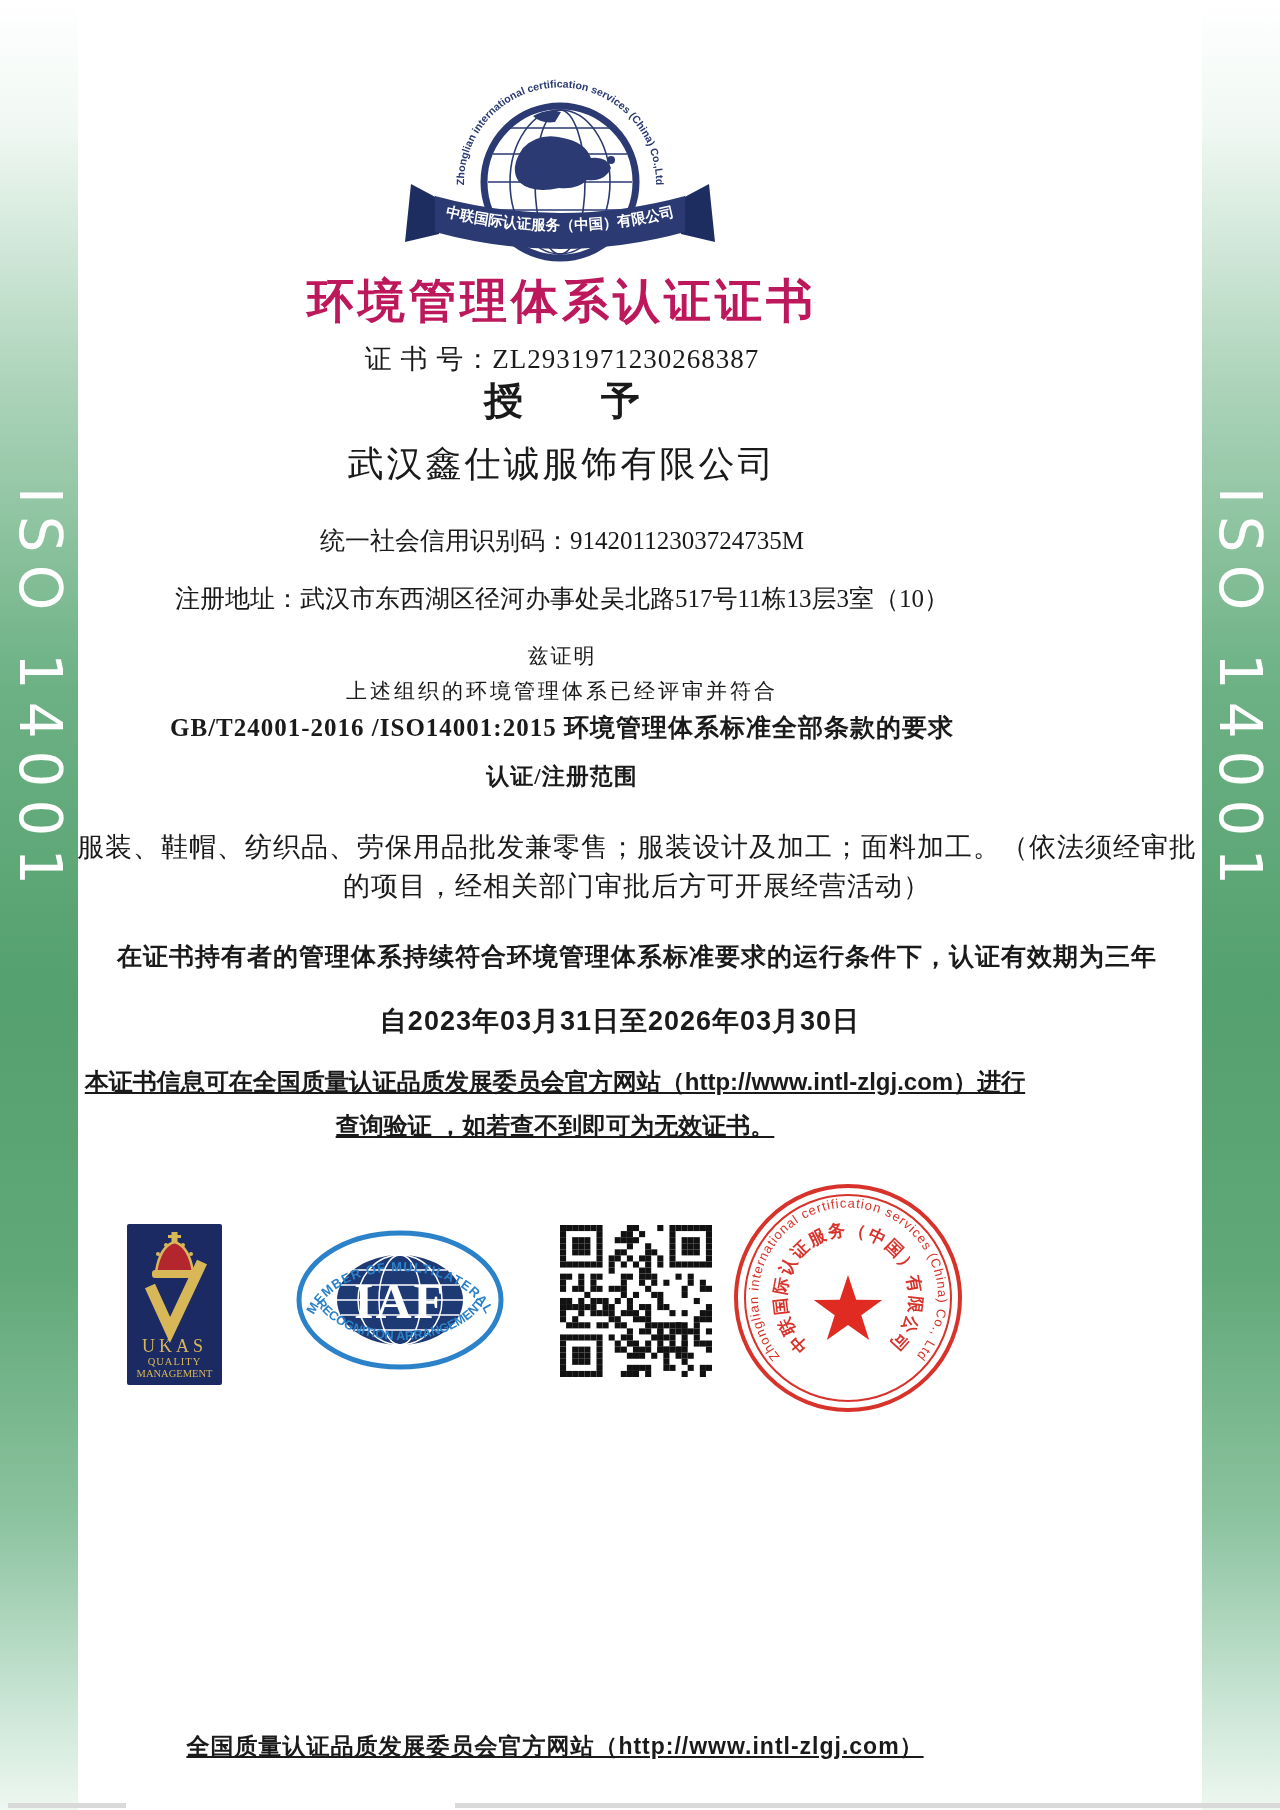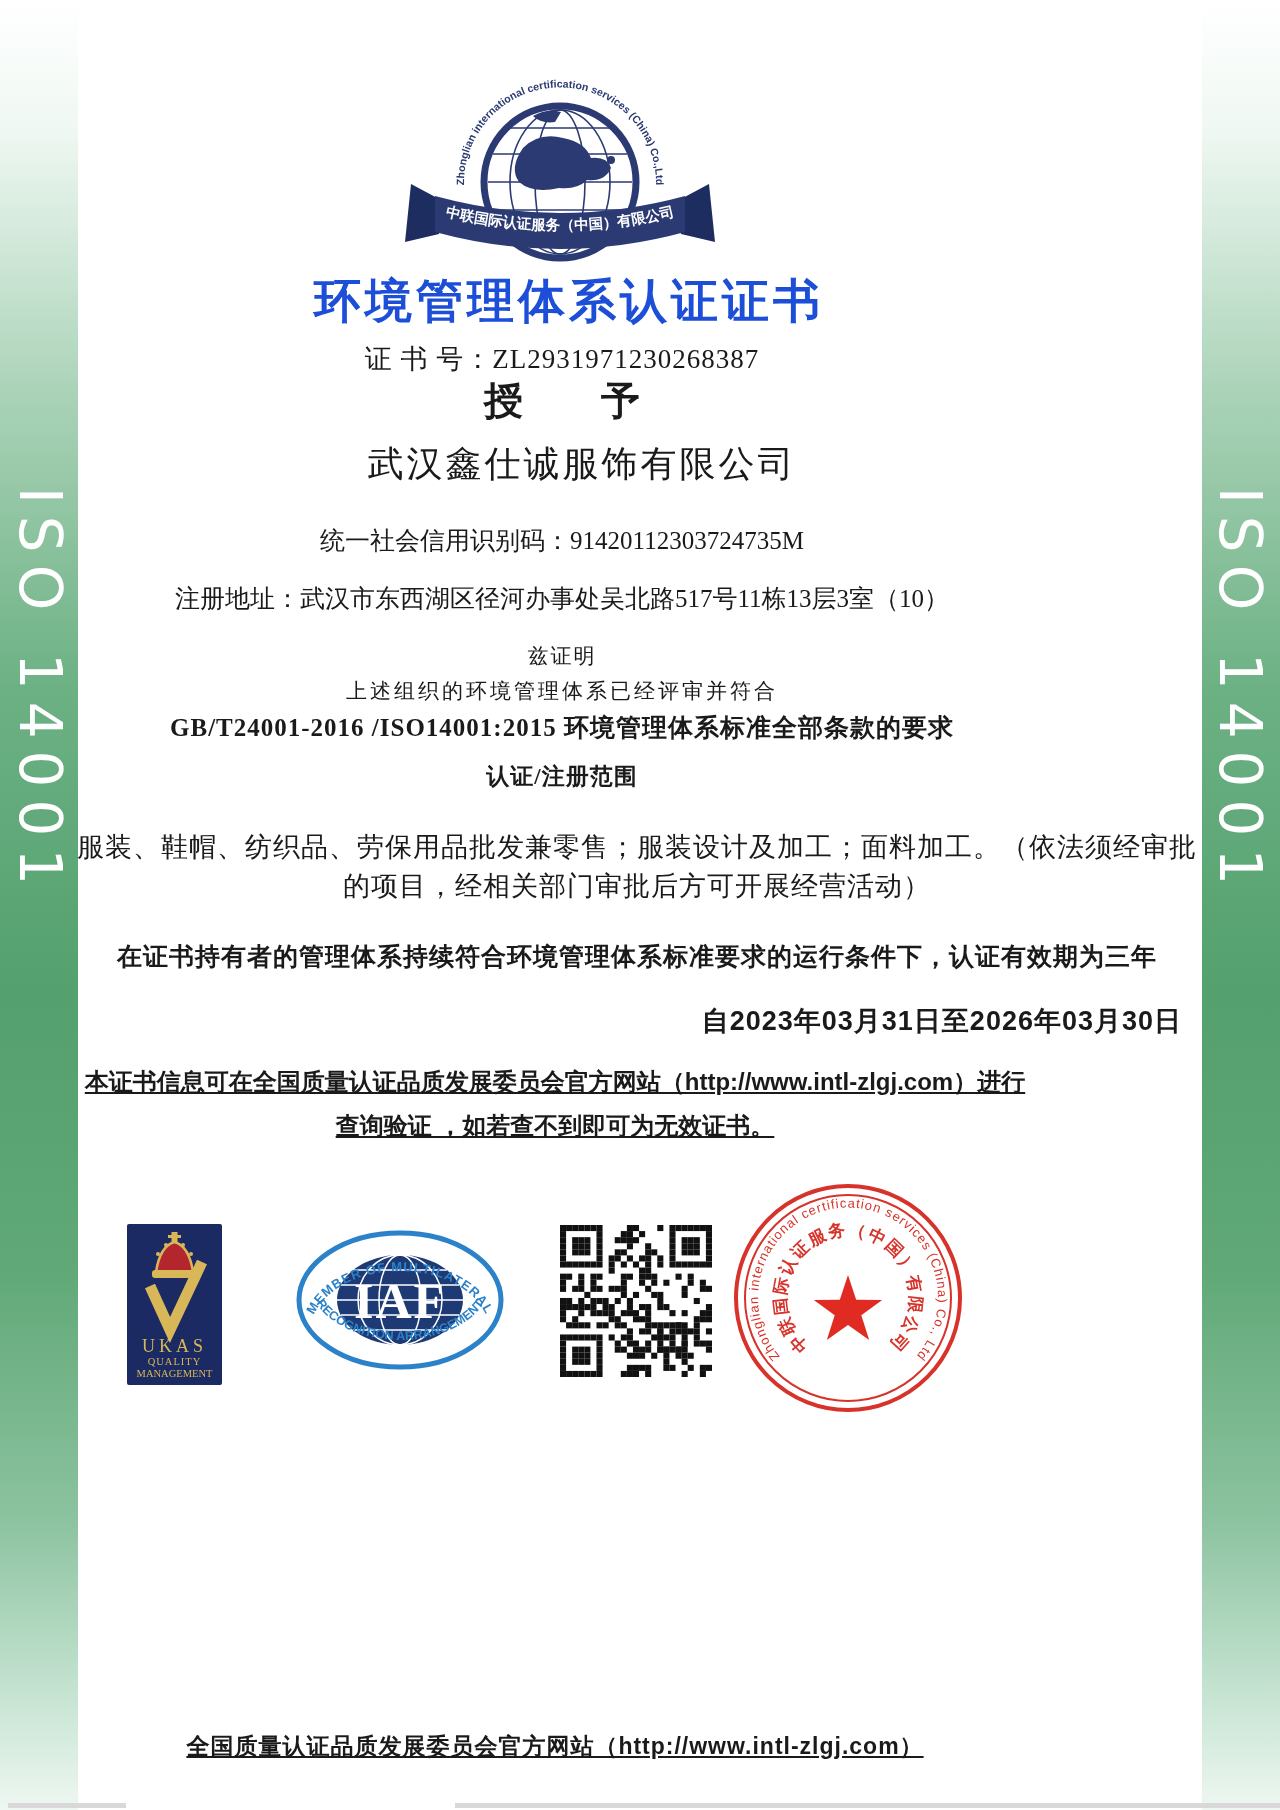--- a/index.html
+++ b/index.html
@@ -16,34 +16,34 @@
     letter-spacing:12px;transform:translate(-50%,-50%) rotate(90deg);}
   .st-l{left:40px;top:692px;}
   .st-r{left:1240px;top:692px;}
   
   .row{position:absolute;text-align:center;}
   .w-a{left:0;width:1124px;}      
   .w-b{left:75px;width:1124px;}   
   .w-c{left:58px;width:1124px;}   
   .w-d{left:0px;width:1110px;text-decoration:underline;}    
   .title{top:270px;font-family:"Liberation Sans","DejaVu Sans",sans-serif;
-    font-size:47px;font-weight:bold;letter-spacing:4px;color:#1d4ed8;margin-left:7px;}
+    font-size:47px;font-weight:bold;letter-spacing:4px;color:#be185d;}
   .certno{top:341px;font-size:27px;letter-spacing:1px;}
   .award{top:374px;font-size:39px;font-weight:bold;white-space:pre;}
-  .company{top:440px;font-size:36px;letter-spacing:3px;padding-left:20px;}
+  .company{top:440px;font-size:36px;letter-spacing:3px;}
   .credit{top:524px;font-size:25px;}
   .address{top:582px;font-size:25px;}
   .hereby{top:642px;font-size:21px;letter-spacing:2px;}
   .statement{top:677px;font-size:21px;letter-spacing:3px;}
   .standard{top:711px;font-size:25px;font-weight:bold;letter-spacing:1px;}
   .scopelabel{top:761px;font-size:23px;font-weight:bold;letter-spacing:1px;}
   .scope{top:828px;font-size:27px;line-height:1.45;letter-spacing:1px;}
   .validity{top:940px;font-size:25px;font-weight:bold;letter-spacing:1px;}
   .period{top:1003px;font-family:"Liberation Sans","DejaVu Sans",sans-serif;
-    font-size:27px;font-weight:bold;letter-spacing:1px;text-align:right;}
+    font-size:27px;font-weight:bold;letter-spacing:1px;}
   .verify{top:1060px;font-family:"Liberation Sans","DejaVu Sans",sans-serif;
     font-size:24px;font-weight:bold;line-height:1.85;}
   .footer{top:1731px;font-family:"Liberation Sans","DejaVu Sans",sans-serif;
     font-size:23px;font-weight:bold;letter-spacing:1px;}
   
   .org-logo{position:absolute;left:405px;top:64px;width:310px;height:202px;}
   .badge-ukas{position:absolute;left:127px;top:1224px;width:95px;height:161px;}
   .badge-iaf{position:absolute;left:296px;top:1230px;width:208px;height:140px;}
   .qr{position:absolute;left:560px;top:1225px;width:152px;height:152px;}
   .seal{position:absolute;left:731px;top:1181px;width:234px;height:234px;}

